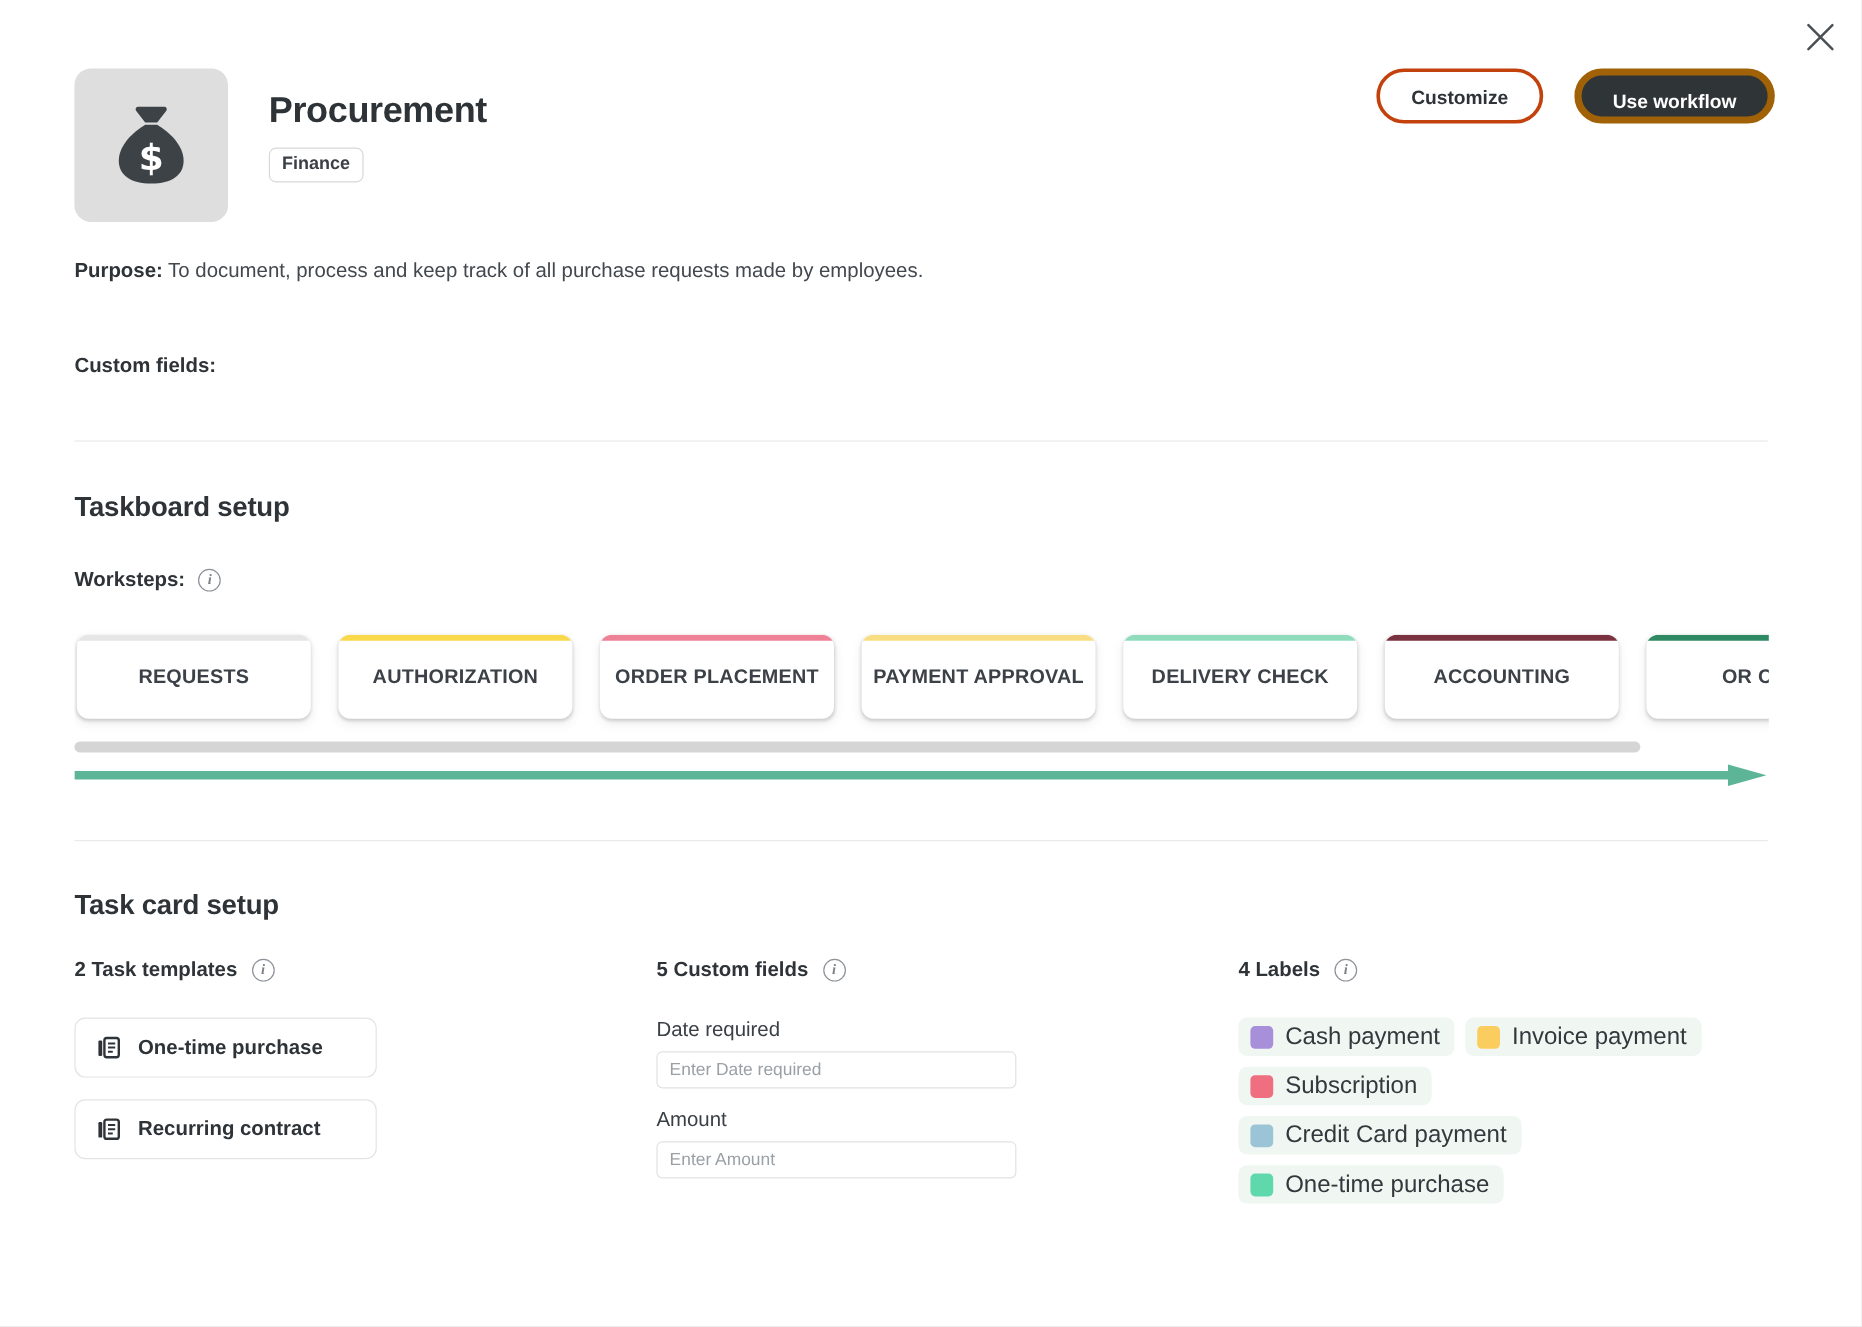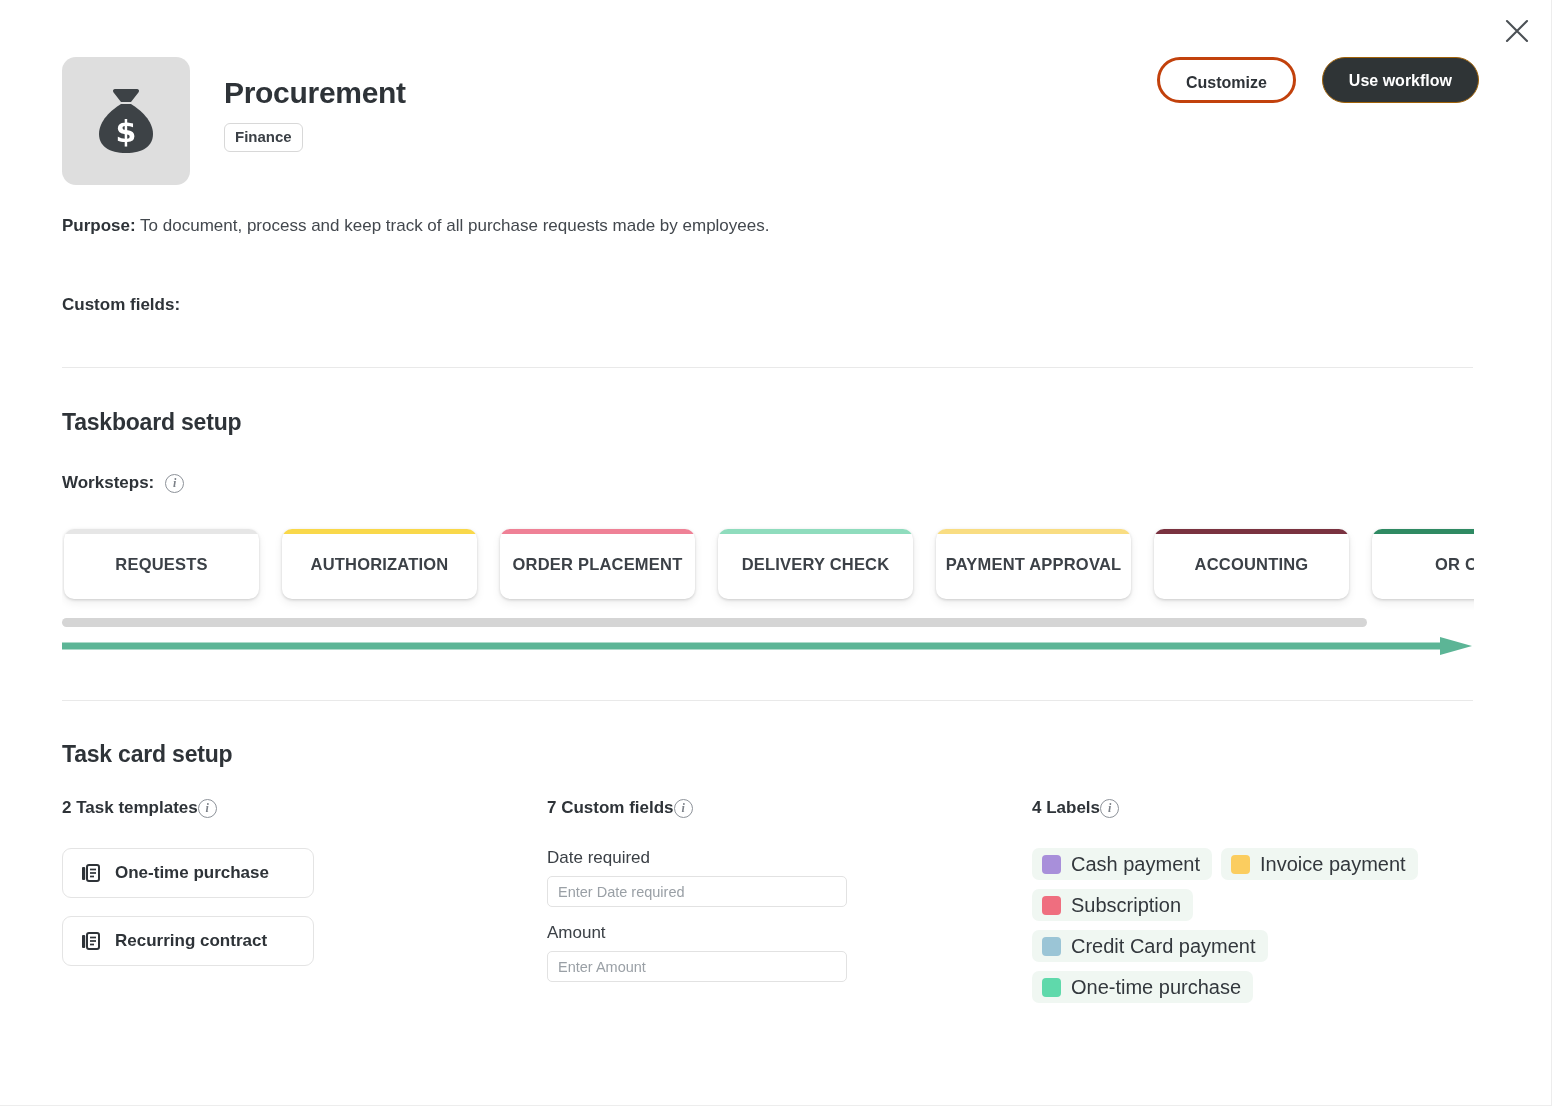--- a/index.html
+++ b/index.html
@@ -98,21 +98,21 @@
     cursor: pointer;
     white-space: nowrap;
   }
   .btn-secondary {
     background: #ffffff;
     border: 3px solid #c2410c;
     color: #2e3338;
   }
   .btn-primary {
     background: #2f3436;
-    border: 1px solid #a16207;
+    border: 6px solid #a16207;
     color: #ffffff;
   }
 
   
   .purpose {
     position: absolute;
     left: 62px;
     top: 213px;
     width: 790px;
     font-size: 17px;
@@ -246,20 +246,21 @@
 
   
   .tc-col { position: absolute; top: 798px; }
   #col-templates { left: 62px; width: 440px; }
   #col-customfields { left: 547px; width: 440px; }
   #col-labels { left: 1032px; width: 440px; }
 
   .col-head {
     display: flex;
     align-items: center;
+    gap: 12px;
     font-size: 17px;
     font-weight: bold;
     color: #2e3338;
     margin-bottom: 30px;
   }
 
   .template-item {
     display: flex;
     align-items: center;
     gap: 14px;
@@ -377,26 +378,26 @@
         </div>
         <div class="workstep">
           <div class="bar" style="background: rgb(249, 216, 74);"></div>
           <div class="ws-label">AUTHORIZATION</div>
         </div>
         <div class="workstep">
           <div class="bar" style="background: rgb(239, 129, 150);"></div>
           <div class="ws-label">ORDER PLACEMENT</div>
         </div>
         <div class="workstep">
+          <div class="bar" style="background: rgb(249, 221, 130);"></div>
+          <div class="ws-label">PAYMENT APPROVAL</div>
+        </div>
+        <div class="workstep">
           <div class="bar" style="background: rgb(143, 220, 189);"></div>
           <div class="ws-label">DELIVERY CHECK</div>
-        </div>
-        <div class="workstep">
-          <div class="bar" style="background: rgb(249, 221, 130);"></div>
-          <div class="ws-label">PAYMENT APPROVAL</div>
         </div>
         <div class="workstep">
           <div class="bar" style="background: rgb(122, 50, 64);"></div>
           <div class="ws-label">ACCOUNTING</div>
         </div>
         <div class="workstep">
           <div class="bar" style="background: rgb(47, 138, 99);"></div>
           <div class="ws-label">OR COM</div>
         </div>
       </div>
@@ -445,21 +446,21 @@
   <line x1="9" y1="13.5" x2="13" y2="13.5" stroke="#2e3338" stroke-width="1.7"></line>
 </svg>
           </span>
           <span class="t-label">Recurring contract</span>
         </div>
       </div>
   </div>
 
   <div class="tc-col" id="col-customfields">
     <div class="col-head">
-      <span>7 Custom fields</span>
+      <span>5 Custom fields</span>
       <span class="info-icon">i</span>
     </div>
     <div id="custom-fields-list">
         <div class="field-group"><div class="field-label">Date required</div><input type="text" class="field-input" placeholder="Enter Date required" style=""></div>
         <div class="field-group"><div class="field-label">Amount</div><input type="text" class="field-input" placeholder="Enter Amount" style=""></div>
       </div>
   </div>
 
   <div class="tc-col" id="col-labels">
     <div class="col-head">

